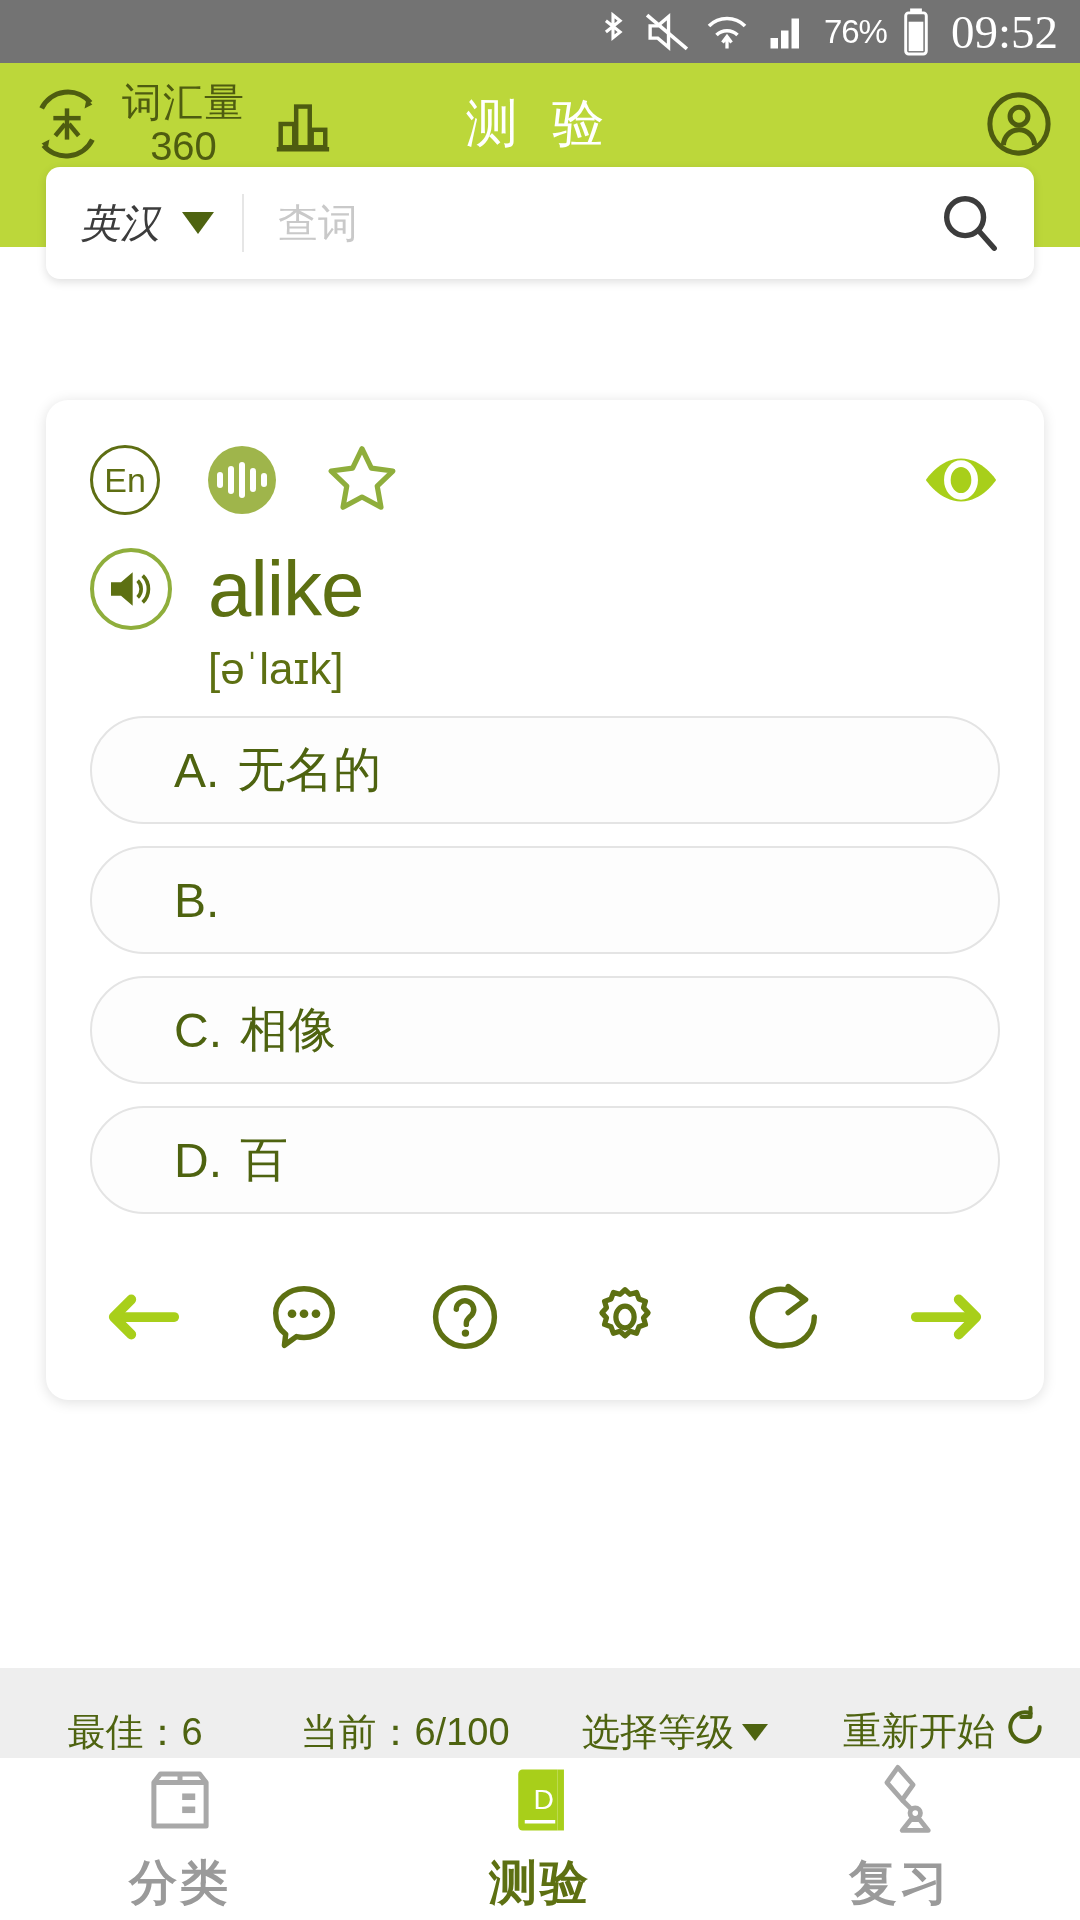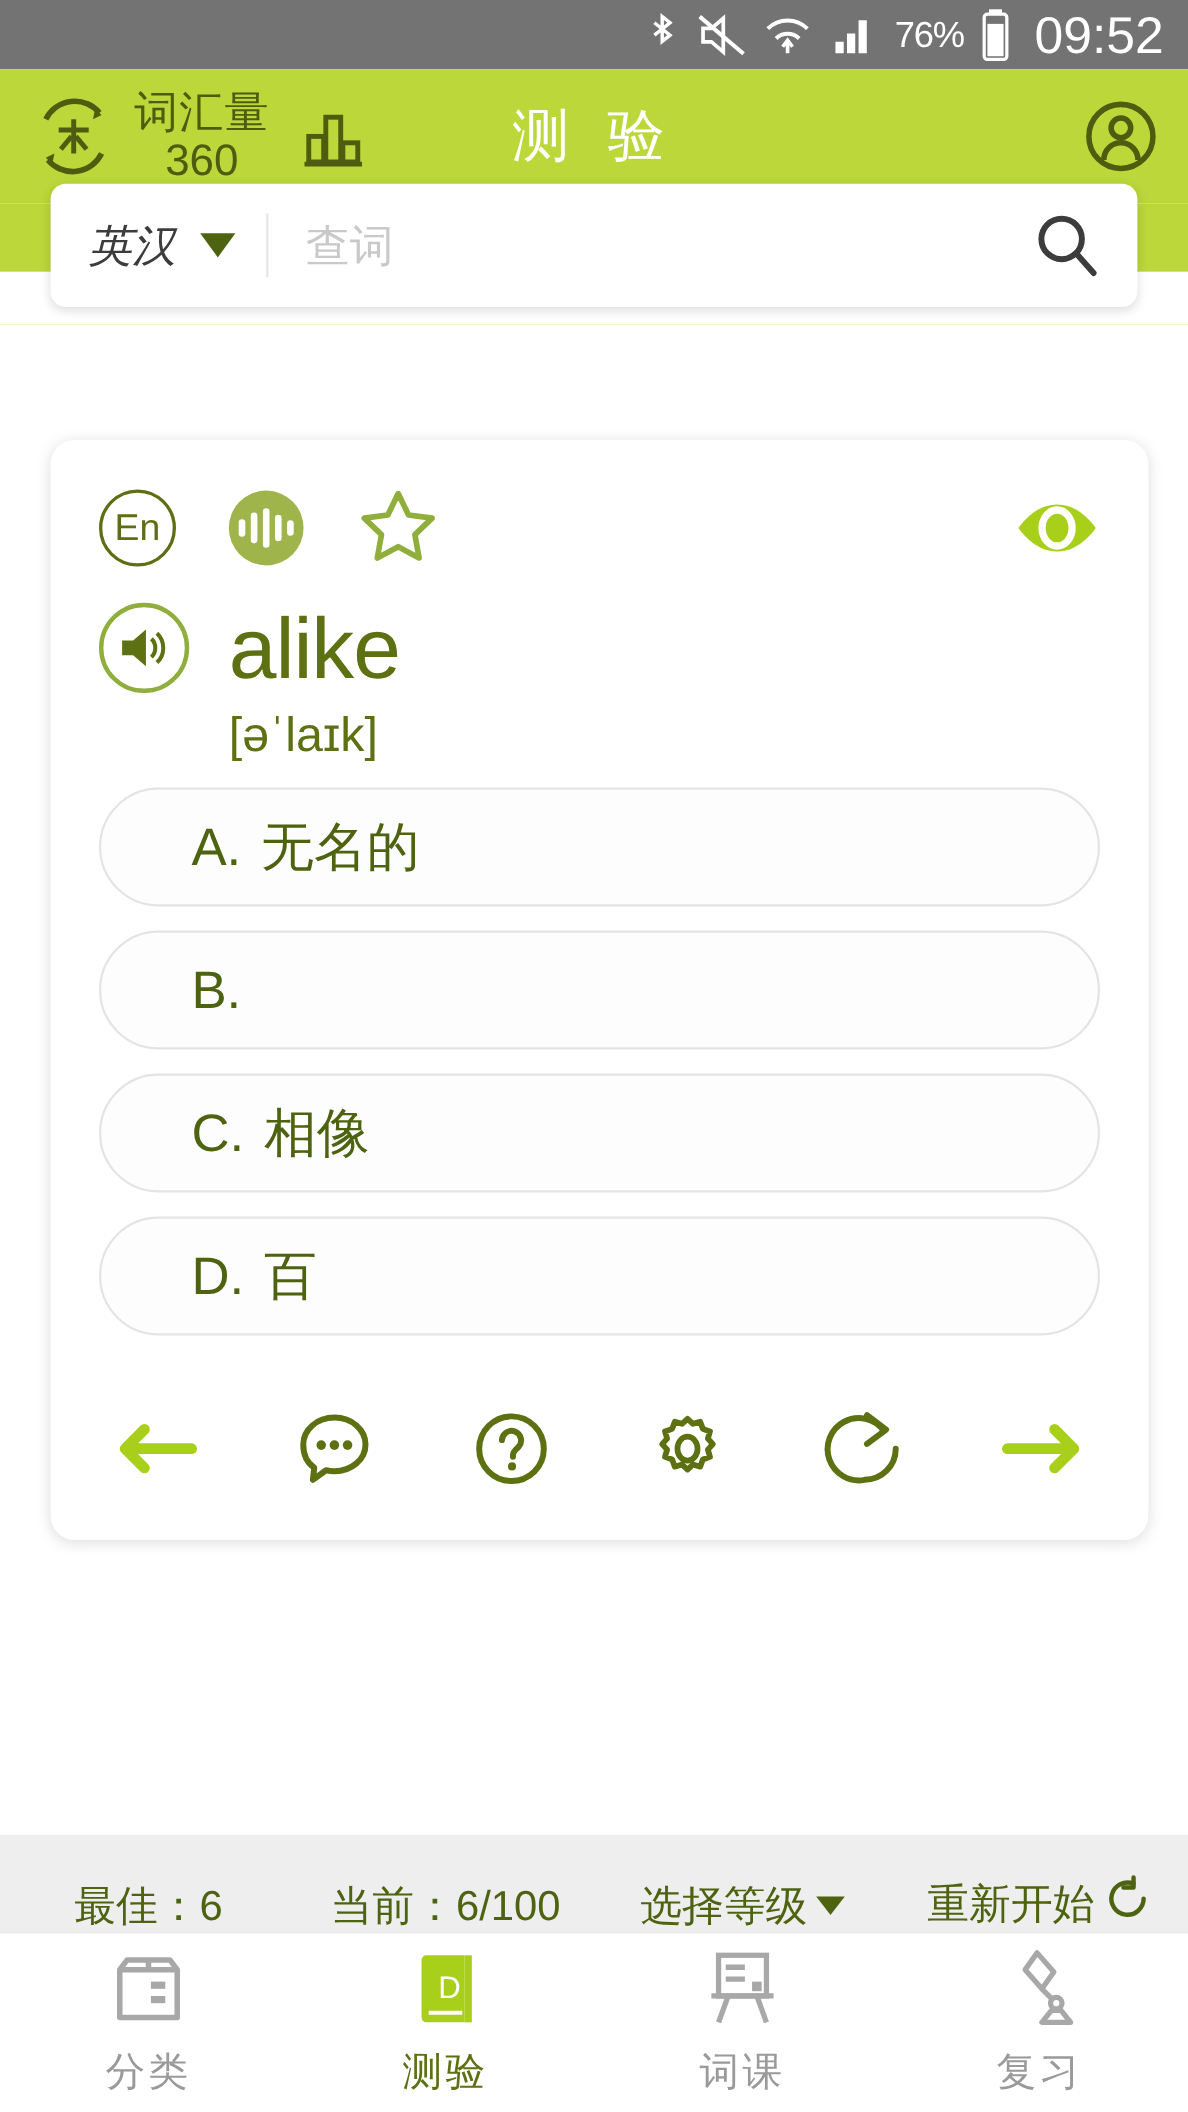--- a/index.html
+++ b/index.html
@@ -11,21 +11,21 @@
     position:relative;
   }
 
   
   .statusbar{
     height:63px; background:#737373; display:flex; align-items:center;
     justify-content:flex-end; padding:0 22px 0 0; gap:14px;
   }
   .statusbar .si{ display:flex; align-items:center; }
   .st-pct{ color:#ffffff; font-size:33px; letter-spacing:-1px; }
-  .st-time{ color:#ffffff; font-size:47px; letter-spacing:0px; margin-left:6px; font-weight:400;}
+  .st-time{ color:#ffffff; font-size:47px; letter-spacing:0px; margin-left:6px; font-weight:400;font-family:Liberation Serif, serif;}
 
   
   .appbar{
     height:122px; background:#bcd73a; position:relative;
     display:flex; align-items:center;
   }
   .hdr-inner{ position:relative; z-index:2; display:flex; align-items:center; width:100%; padding:0 28px; }
   .logo-mi{ width:78px; height:78px; position:relative; flex:0 0 auto; }
   .vocab{ margin-left:16px; text-align:center; color:#4e5c10; line-height:1.0; }
   .vocab .lbl{ font-size:40px; letter-spacing:1px; }
@@ -109,21 +109,21 @@
   }
   .statsbar > div{ flex:1; text-align:center; display:flex; align-items:center; justify-content:center; gap:8px; }
 
   
   .bottomnav{
     position:absolute; left:0; right:0; bottom:0; height:162px;
     background:#ffffff; display:flex; align-items:center;
   }
   .nav-item{ flex:1; display:flex; flex-direction:column; align-items:center; justify-content:center; gap:14px; }
   .nav-ico{ width:74px; height:74px; display:flex; align-items:center; justify-content:center;}
-  .nav-lbl{ font-size:36px; color:#9a9a9a; letter-spacing:3px; }
+  .nav-lbl{ font-size:48px; color:#9a9a9a; letter-spacing:3px;font-weight:bold; }
   .nav-item.active .nav-lbl{ color:#5d7012; }
 </style>
 </head>
 <body>
 
 <div class="statusbar">
   <span class="si">
     <svg width="34" height="44" viewBox="0 0 24 30">
         <path d="M7 7l10 8-5 4V3l5 4-10 8" fill="none" stroke="#fff" stroke-width="2.2"></path>
       </svg>
@@ -356,34 +356,20 @@
         <path d="M9 3h16v28H9a2 2 0 01-2-2V5a2 2 0 012-2z" fill="#a8cf1a"></path>
         <rect x="25" y="3" width="3" height="28" fill="#a8cf1a"></rect>
         <line x1="10" y1="27" x2="24" y2="27" stroke="#ffffff" stroke-width="1.6"></line>
         <text x="14" y="21" font-family="Liberation Sans, sans-serif" font-size="13" fill="#ffffff">D</text>
       </svg>
     </div>
     <div class="nav-lbl">测验</div>
   </div>
 
 
-  <div class="nav-item">
-    <div class="nav-ico">
-      <svg width="74" height="74" viewBox="0 0 34 34">
-        <rect x="7" y="3" width="20" height="17" fill="none" stroke="#a8a8a8" stroke-width="2.2"></rect>
-        <line x1="10" y1="8" x2="18" y2="8" stroke="#a8a8a8" stroke-width="2.2"></line>
-        <line x1="10" y1="13" x2="18" y2="13" stroke="#a8a8a8" stroke-width="2.2"></line>
-        <rect x="21" y="14" width="4" height="4" fill="#a8a8a8"></rect>
-        <line x1="4" y1="20" x2="30" y2="20" stroke="#a8a8a8" stroke-width="2.2"></line>
-        <line x1="11" y1="20" x2="7" y2="31" stroke="#a8a8a8" stroke-width="2.2"></line>
-        <line x1="23" y1="20" x2="27" y2="31" stroke="#a8a8a8" stroke-width="2.2"></line>
-      </svg>
-    </div>
-    <div class="nav-lbl">词课</div>
-  </div>
 
   <div class="nav-item">
     <div class="nav-ico">
       <svg width="74" height="74" viewBox="0 0 34 34">
         <path d="M16 2l7 8-5 7-7-8z" fill="none" stroke="#a8a8a8" stroke-width="2.2" stroke-linejoin="round"></path>
         <path d="M18 17l5 5" fill="none" stroke="#a8a8a8" stroke-width="2.2"></path>
         <circle cx="24" cy="23" r="2.4" fill="none" stroke="#a8a8a8" stroke-width="2.2"></circle>
         <path d="M22 26l-4 5h12l-4-5z" fill="none" stroke="#a8a8a8" stroke-width="2.2" stroke-linejoin="round"></path>
       </svg>
     </div>

